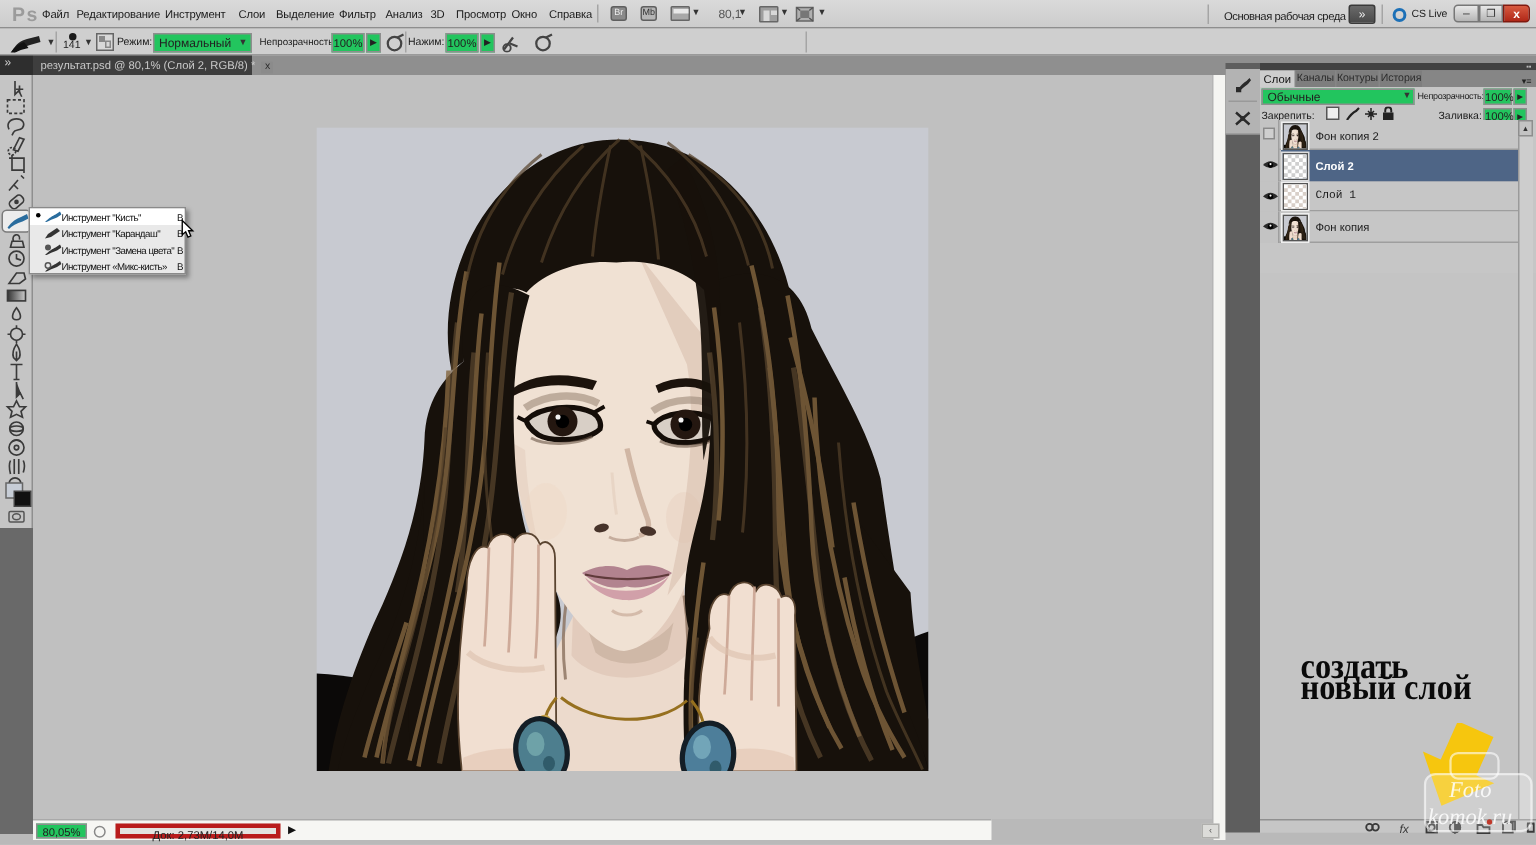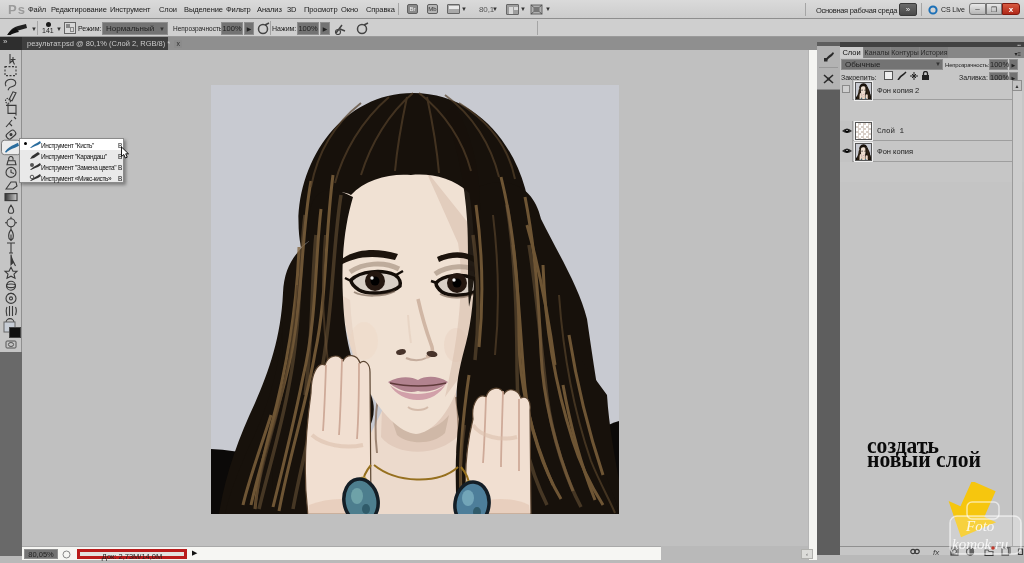--- a/index.html
+++ b/index.html
@@ -13,21 +13,21 @@
 #doctab{left:22px;top:37px;width:146px;height:13px;background:#3e3e3e;color:#c9c9c9;font-size:7.5px;line-height:13px;padding-left:5px;white-space:nowrap}
 #toolstrip{left:0;top:50px;width:22px;height:302px;background:#c5c5c5;border-right:1px solid #8f8f8f}
 #tooldark{left:0;top:352px;width:22px;height:204px;background:#696969}
 #canvas{left:22px;top:50px;width:786px;height:496px;background:#c0c0c0}
 #vscroll{left:808px;top:50px;width:9px;height:510px;background:#f5f5f2;border-left:1px solid #b5b5b5}
 #rightgap{left:817px;top:42px;width:23px;height:513px;background:#5e5e5e}
 #icondock{left:817px;top:46px;width:23px;height:44px;background:#b3b3b3;border-bottom:1px solid #8a8a8a}
 #panel{left:840px;top:42px;width:184px;height:513px;background:#c6c6c6}
 #statusbar{left:22px;top:546px;width:639px;height:14px;background:#f6f6f3;border-top:1px solid #a9a9a9}
 #paneltop{left:840px;top:42px;width:184px;height:5px;background:#414141}
-.wbox{position:absolute;background:#737373;border:1px solid #8e8e8e;font-size:8.5px;color:#222}
+.wbox{position:absolute;background:#22c55e;border:1px solid #8e8e8e;font-size:8.5px;color:#222}
 .lbl{position:absolute;font-size:6.5px;color:#1b1b1b;white-space:nowrap}
 .sep{position:absolute;width:1px;background:#a5a5a5}
 </style></head>
 <body>
 
 <div class="abs" id="menubar">
  <span class="mi" style="left:8px;top:2px;font-size:13px;color:#9b9b9b;font-weight:bold;letter-spacing:1px">Ps</span>
  <span class="mi" style="left:28px">Файл</span>
  <span class="mi" style="left:51px">Редактирование</span>
  <span class="mi" style="left:110px">Инструмент</span>
@@ -429,20 +429,34 @@
 
 <div class="abs" id="rows" style="left:840px;top:80px;width:184px;height:102px;font-size:7.5px;color:#1c1c1c">
     <div style="position:absolute;left:0;top:0px;width:172px;height:20.4px;border-bottom:1px solid #9e9e9e;background:#c6c6c6">
       <div style="position:absolute;left:0;top:0;width:13px;height:20.4px;border-right:1px solid #9e9e9e;background:#c3c3c3">
         <span style="position:absolute;left:2px;top:5px;width:8px;height:8px;border:1px solid #8a8a8a;background:#cfcfcf"></span>
       </div>
       <div style="position:absolute;left:15px;top:1.7px;border:1px solid #555;outline:1px solid #efefef;line-height:0"><svg width="15" height="16" viewBox="0 0 408 429" preserveAspectRatio="none">
           <use href="#port"></use>
         </svg></div>
       <span style="position:absolute;left:37px;top:6px;">Фон копия 2</span>
+    </div>
+    <div style="position:absolute;left:0;top:20.4px;width:172px;height:20.4px;border-bottom:1px solid #9e9e9e;background:#c6c6c6">
+      <div style="position:absolute;left:0;top:0;width:13px;height:20.4px;border-right:1px solid #9e9e9e;background:#c3c3c3">
+        <svg style="position:absolute;left:2px;top:6px" width="10" height="8">
+          <path d="M0,4 Q5,-1 10,4 Q5,8 0,4" fill="#2a2a2a"></path>
+          <circle cx="5" cy="4" r="1.8" fill="#000"></circle>
+          <circle cx="5" cy="3.4" r="0.7" fill="#fff"></circle>
+        </svg>
+      </div>
+      <div style="position:absolute;left:14px;top:0;width:158px;height:20.4px;background:#4e6586"></div>
+      <div style="position:absolute;left:15px;top:1.7px;border:1px solid #555;outline:1px solid #ddd;line-height:0">
+        <div style="width:15px;height:16px;background:#fff;background-image:conic-gradient(#cfcfcf 0 25%,#fff 0 50%,#cfcfcf 0 75%,#fff 0);background-size:5px 5px"></div>
+      </div>
+      <span style="position:absolute;left:37px;top:6px;color:#fff;font-weight:bold;">Слой 2</span>
     </div>
     <div style="position:absolute;left:0;top:40.8px;width:172px;height:20.4px;border-bottom:1px solid #9e9e9e;background:#c6c6c6">
       <div style="position:absolute;left:0;top:0;width:13px;height:20.4px;border-right:1px solid #9e9e9e;background:#c3c3c3">
         <svg style="position:absolute;left:2px;top:6px" width="10" height="8">
           <path d="M0,4 Q5,-1 10,4 Q5,8 0,4" fill="#2a2a2a"></path>
           <circle cx="5" cy="4" r="1.8" fill="#000"></circle>
           <circle cx="5" cy="3.4" r="0.7" fill="#fff"></circle>
         </svg>
       </div>
       <div style="position:absolute;left:15px;top:1.7px;border:1px solid #555;outline:1px solid #efefef;line-height:0">

